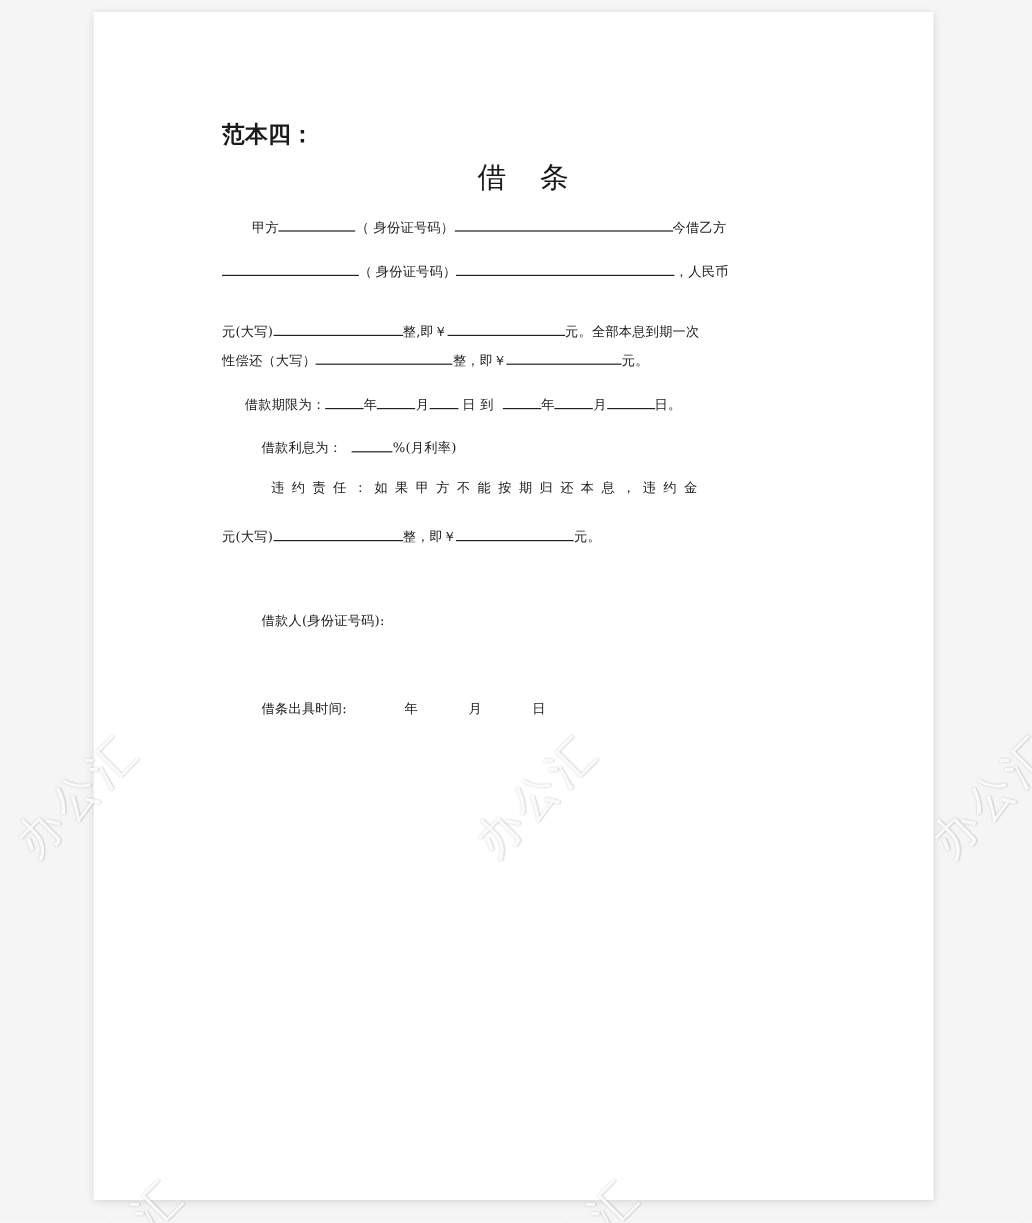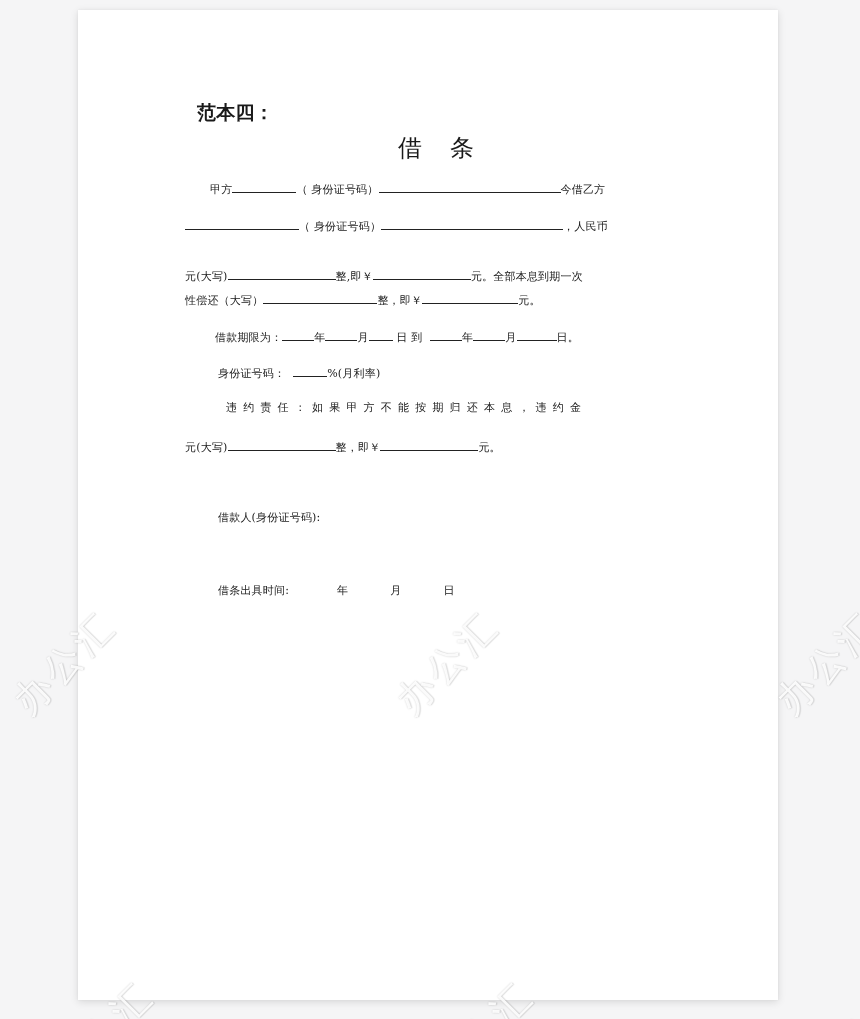--- a/index.html
+++ b/index.html
@@ -11,21 +11,21 @@
     }
     .page {
       position: absolute; left: 78px; top: 10px; width: 700px; height: 990px;
       background: #ffffff;
       box-shadow: 0 2px 8px rgba(0,0,0,0.12), 0 0 2px rgba(0,0,0,0.06);
     }
     .line {
       position: absolute; left: 185px; white-space: nowrap;
       font-size: 11px; line-height: 20px; letter-spacing: 0.2px;
     }
-    .heading { font-size: 19px; font-weight: bold; left: 185px; top: 102px; margin-left: 12px; }
+    .heading { font-size: 19px; font-weight: bold; left: 185px; top: 102px; }
     .title { font-size: 24px; left: 398px; top: 138px; letter-spacing: 0; }
     .title span.gap { display: inline-block; width: 28px; }
     .u { display: inline-block; border-bottom: 1px solid #222; height: 15px; vertical-align: baseline; }
     .spaced { letter-spacing: 6.2px; }
     .watermark {
       position: absolute; font-family: "DejaVu Sans", sans-serif; font-size: 38px;
       color: rgba(255,255,255,0.9);
       text-shadow: 0 0 2px rgba(0,0,0,0.18), 1px 1px 1px rgba(0,0,0,0.08);
       transform: rotate(-45deg); transform-origin: left top; white-space: nowrap;
       letter-spacing: 4px; pointer-events: none;
@@ -39,38 +39,38 @@
 <div class="line heading">范本四：</div>
 
 <div class="line title">
   <span>借</span><span class="gap"></span><span>条</span>
 </div>
 
 <div class="line" style="top:177px; left:210px;">
   <span>甲方</span><span class="u" style="width:64px"></span><span>（ 身份证号码）</span><span class="u" style="width:182px"></span><span>今借乙方</span>
 </div>
 
-<div class="line" style="top:214px;">
+<div class="line" style="top:214px;font-family:Liberation Serif, serif;">
   <span class="u" style="width:114px"></span><span>（ 身份证号码）</span><span class="u" style="width:182px"></span><span>，人民币</span>
 </div>
 
 <div class="line" style="top:264px;">
   <span>元(大写)</span><span class="u" style="width:108px"></span><span>整,即￥</span><span class="u" style="width:98px"></span><span>元。全部本息到期一次</span>
 </div>
 
 <div class="line" style="top:288px;">
   <span>性偿还（大写）</span><span class="u" style="width:114px"></span><span>整，即￥</span><span class="u" style="width:96px"></span><span>元。</span>
 </div>
 
-<div class="line" style="top:325px; left:215px;">
+<div class="line" style="top:325px; left:204px;">
   <span>借款期限为：</span><span class="u" style="width:32px"></span><span>年</span><span class="u" style="width:32px"></span><span>月</span><span class="u" style="width:24px"></span><span style="white-space:pre"> 日 到 </span><span class="u" style="width:32px; margin-left:4px"></span><span>年</span><span class="u" style="width:32px"></span><span>月</span><span class="u" style="width:40px"></span><span>日。</span>
 </div>
 
 <div class="line" style="top:361px; left:218px;">
-  <span>身份证号码：</span><span class="u" style="width:34px; margin-left:8px"></span><span>%(月利率)</span>
+  <span>借款利息为：</span><span class="u" style="width:34px; margin-left:8px"></span><span>%(月利率)</span>
 </div>
 
 <div class="line spaced" style="top:398px; left:226px;font-family:Liberation Mono, monospace;">违约责任：如果甲方不能按期归还本息，违约金</div>
 
 <div class="line" style="top:435px;text-align:center;">
   <span>元(大写)</span><span class="u" style="width:108px"></span><span>整，即￥</span><span class="u" style="width:98px"></span><span>元。</span>
 </div>
 
 <div class="line" style="top:508px; left:218px;">借款人(身份证号码):</div>
 

